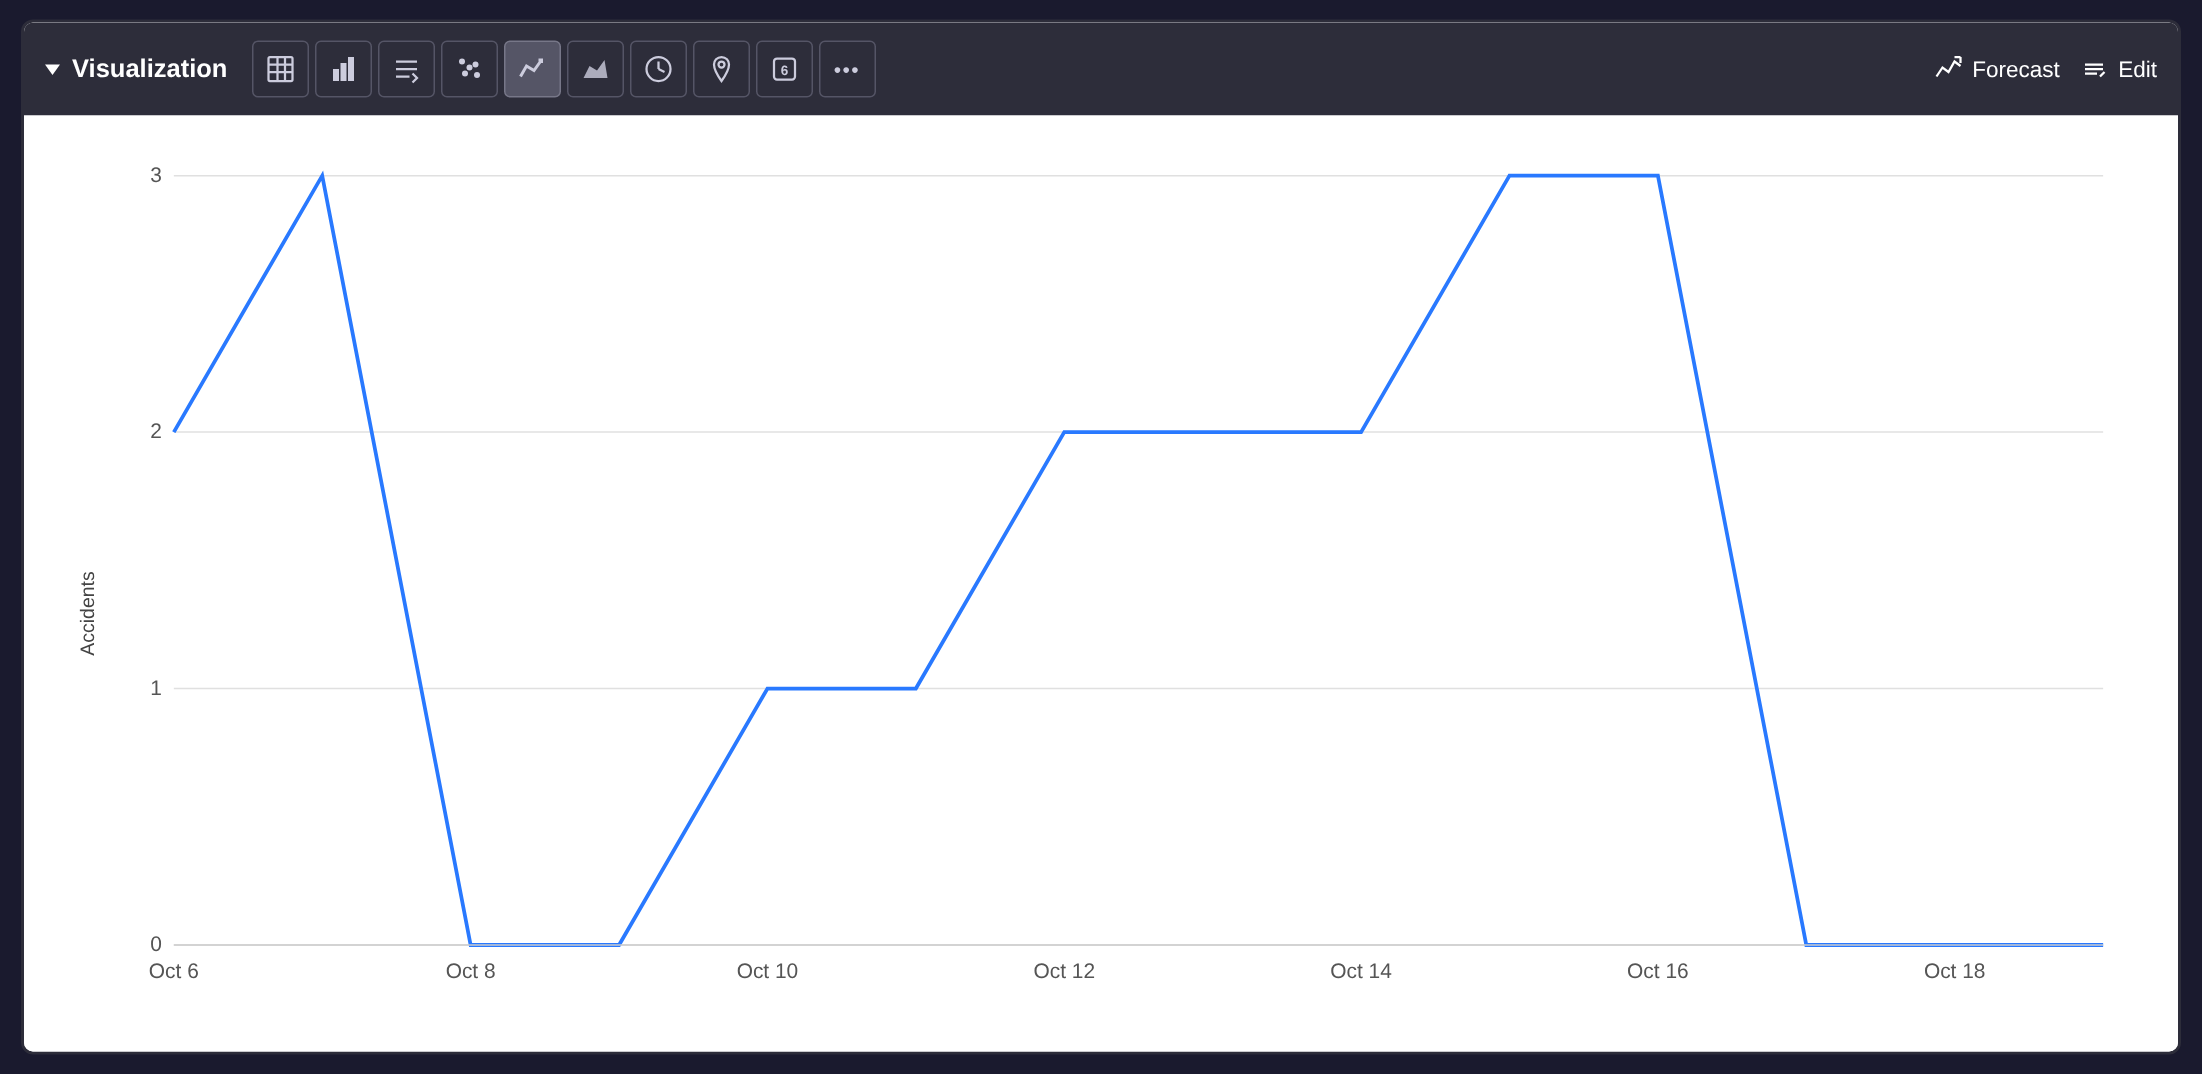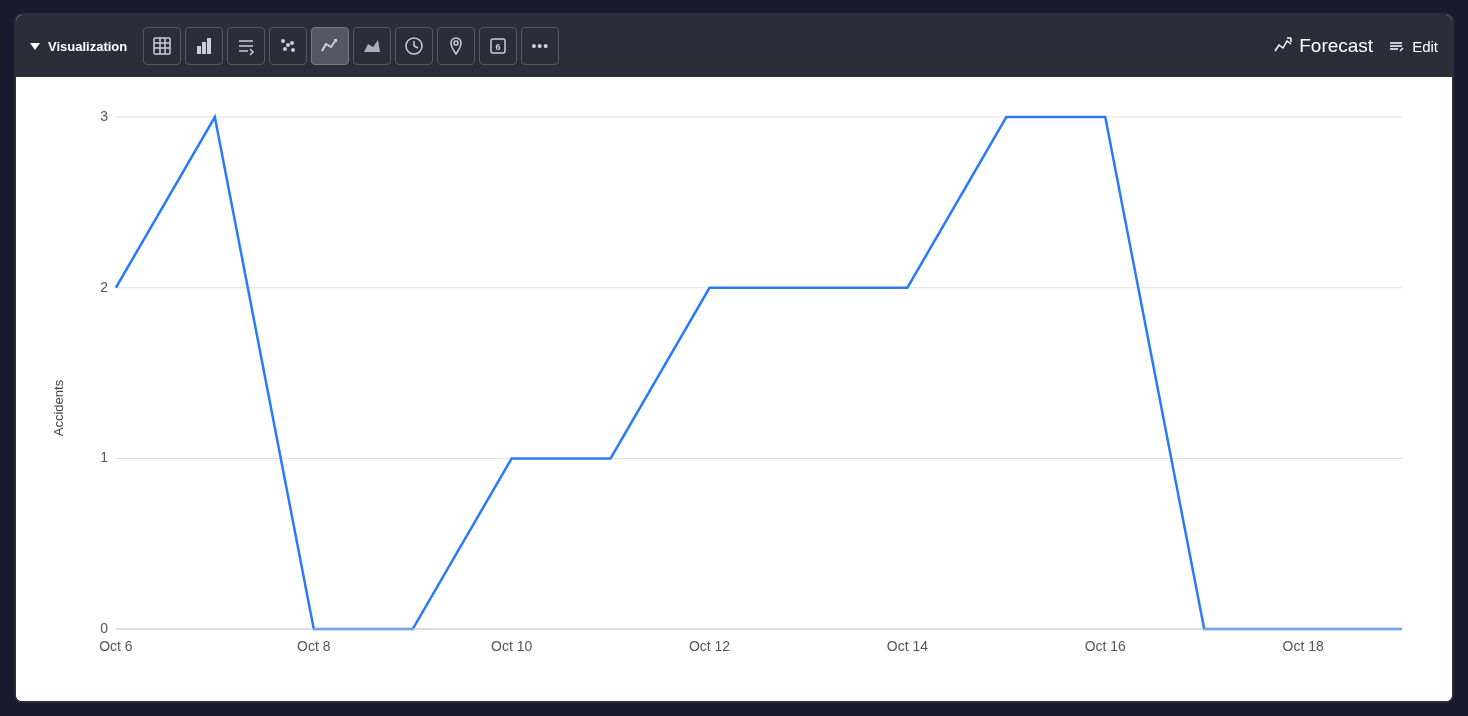--- a/index.html
+++ b/index.html
@@ -34,21 +34,21 @@
       display: flex;
       align-items: center;
       gap: 4px;
       flex: 1;
     }
     .toolbar-title {
       display: flex;
       align-items: center;
       gap: 8px;
       color: #ffffff;
-      font-size: 13px;
+      font-size: 17px;
       font-weight: 700;
       margin-right: 12px;
     }
     .chevron-icon {
       width: 0;
       height: 0;
       border-left: 5px solid transparent;
       border-right: 5px solid transparent;
       border-top: 7px solid #ffffff;
       display: inline-block;
@@ -73,21 +73,21 @@
     .toolbar-right {
       display: flex;
       align-items: center;
       gap: 14px;
     }
     .forecast-btn {
       display: flex;
       align-items: center;
       gap: 7px;
       color: #ffffff;
-      font-size: 19px;
+      font-size: 15px;
       font-weight: 500;
       cursor: pointer;
       background: transparent;
       border: none;
     }
     .edit-btn {
       display: flex;
       align-items: flex-end;
       gap: 7px;
       color: #ffffff;

